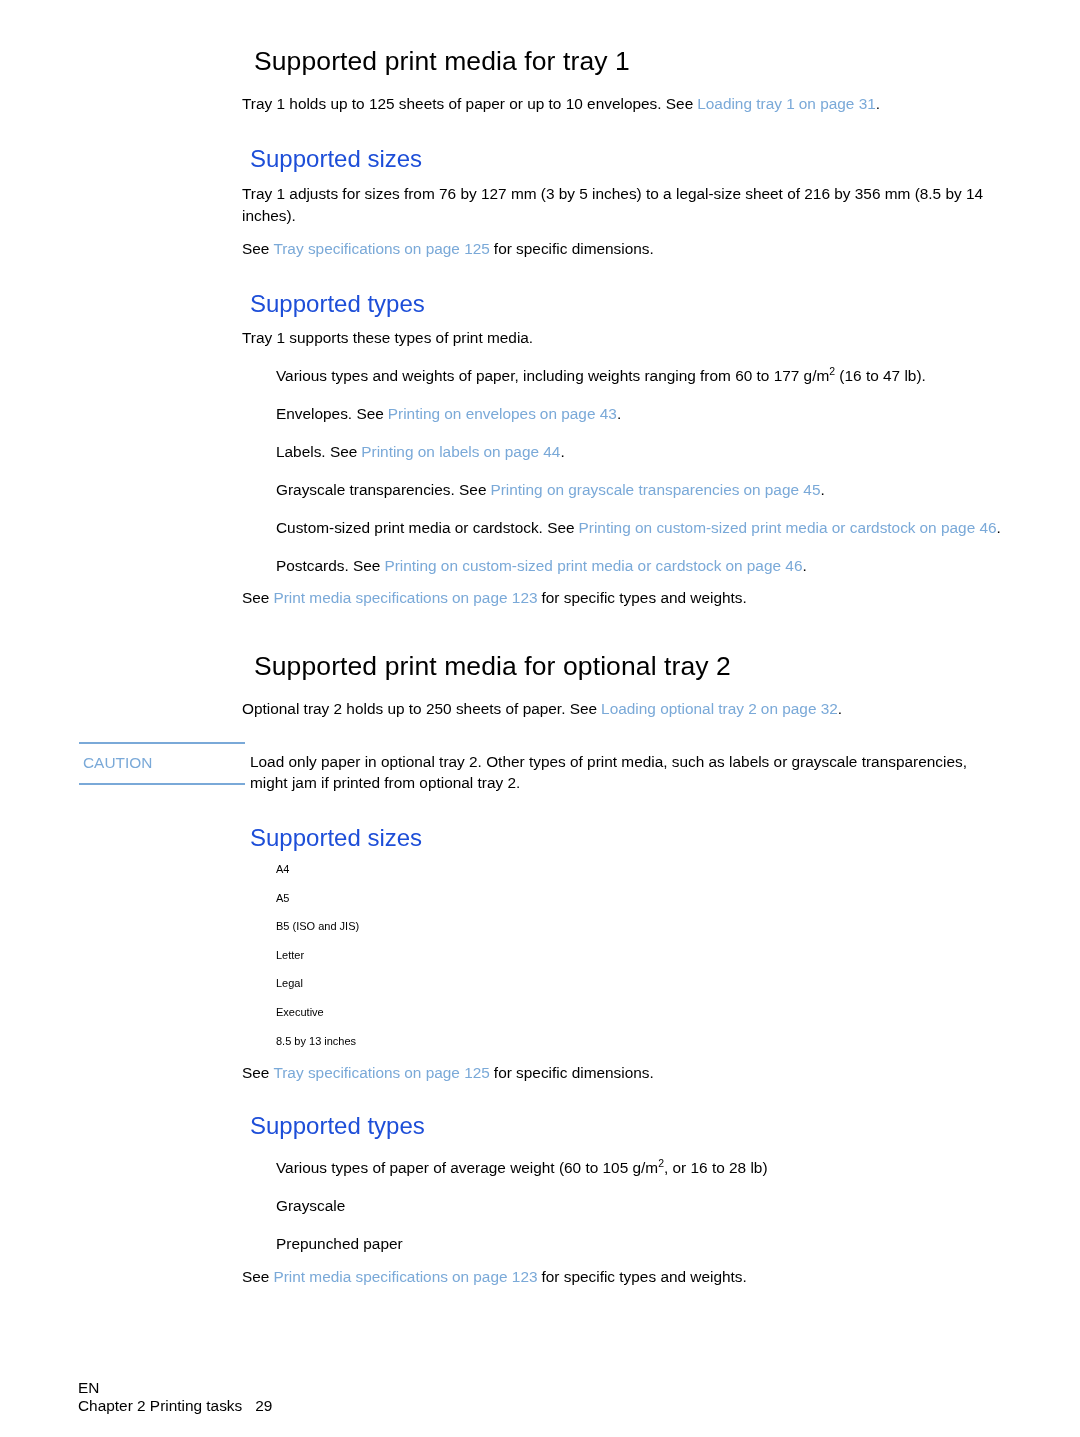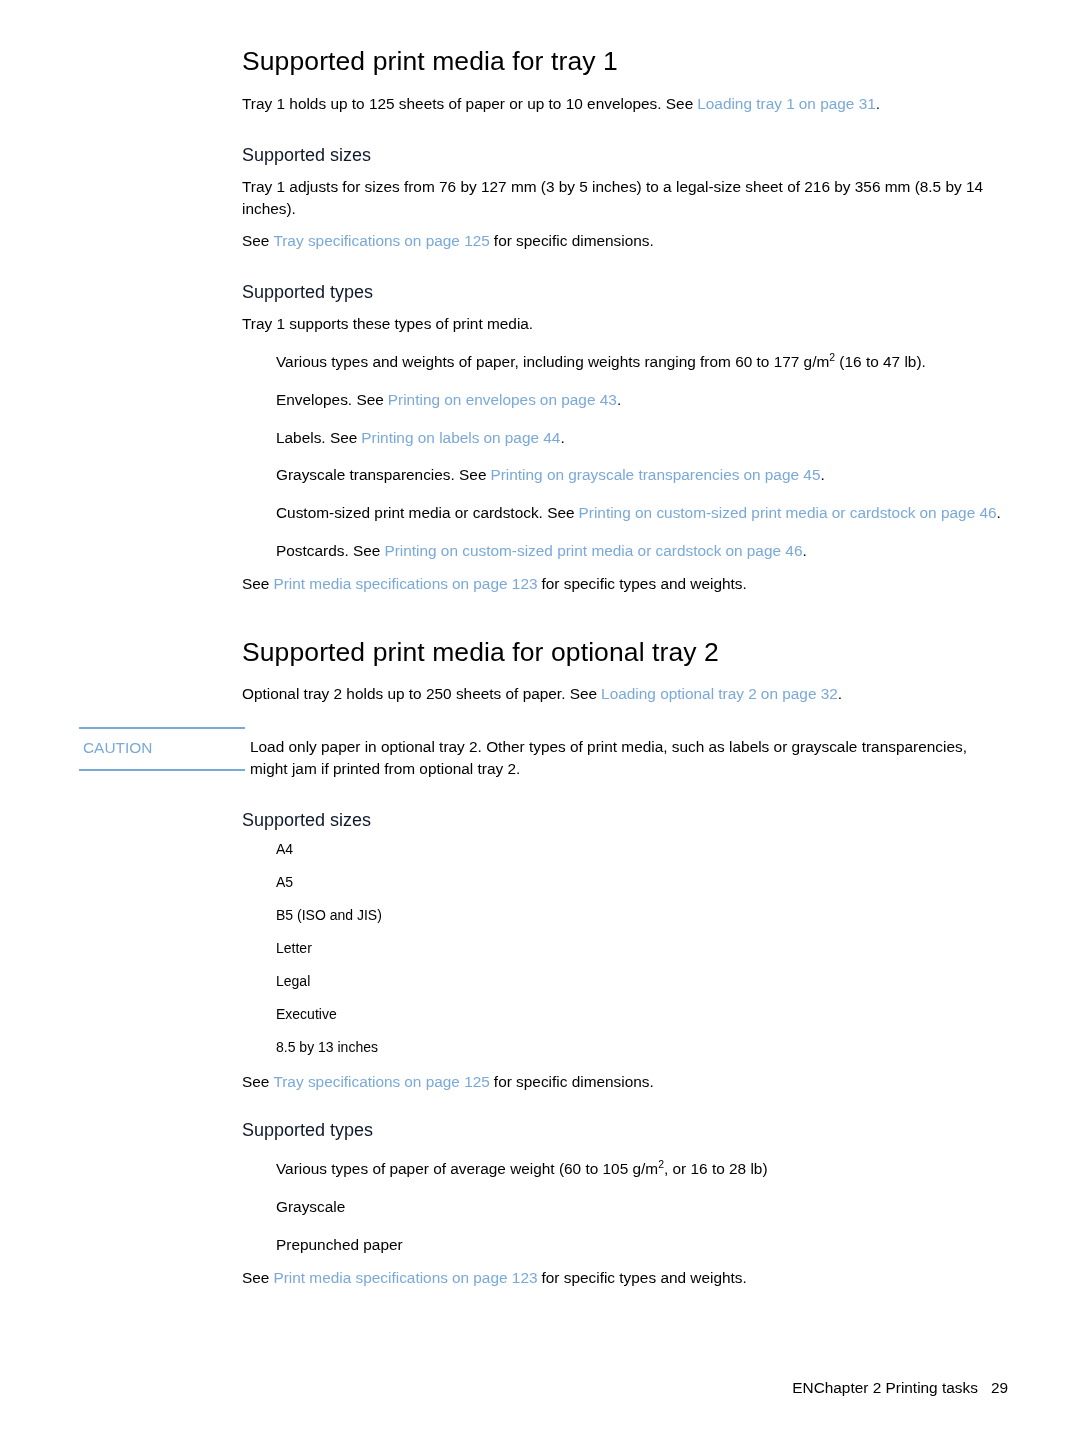--- a/index.html
+++ b/index.html
@@ -22,34 +22,34 @@
     position: absolute;
     left: 242px;
     top: 46px;
     width: 768px;
   }
 
   h1.doc-h1 {
     font-size: 26.5px;
     font-weight: normal;
     letter-spacing: 0.1px;
-    margin: 0 0 16px 0;
+    margin: 0 0 16px 12px;
     line-height: 1.18;
     color: #000;
   }
   h1.doc-h1.second {
     margin-top: 42px;
     margin-bottom: 15px;
   }
   h2.doc-h2 {
-    font-size: 18px;
+    font-size: 24px;
     font-weight: normal;
-    margin: 30px 0 9px 0;
+    margin: 30px 0 9px 8px;
     line-height: 1.2;
-    color: #0f172a;
+    color: #1d4ed8;
   }
   h2.doc-h2.tight {
     margin-top: 28px;
   }
 
   p.body {
     font-size: 15.4px;
     line-height: 1.42;
     margin: 0 0 11px 0;
     color: #000;
@@ -68,21 +68,21 @@
     color: #000;
   }
   ul.media-list li:last-child { margin-bottom: 0; }
 
   ul.size-list {
     list-style: none;
     margin: 0;
     padding: 0 0 0 34px;
   }
   ul.size-list li {
-    font-size: 14px;
+    font-size: 11px;
     line-height: 1.42;
     margin: 0 0 13px 0;
     color: #000;
   }
 
   a.xref, .xref {
     color: #7aa9d8;
     text-decoration: none;
   }
   .gap-small { display: inline-block; width: 4px; }
@@ -122,20 +122,21 @@
 
   .footer {
     position: absolute;
     left: 78px;
     right: 72px;
     top: 1379px;
     display: flex;
     justify-content: flex-end;
     font-size: 15.4px;
     color: #000;
+    flex-direction: column;
   }
   .footer .right .pagenum { margin-left: 13px; }
 </style>
 </head>
 <body>
 
 <div class="page">
   <div class="content">
 
     <h1 class="doc-h1">Supported print media for tray 1</h1>

